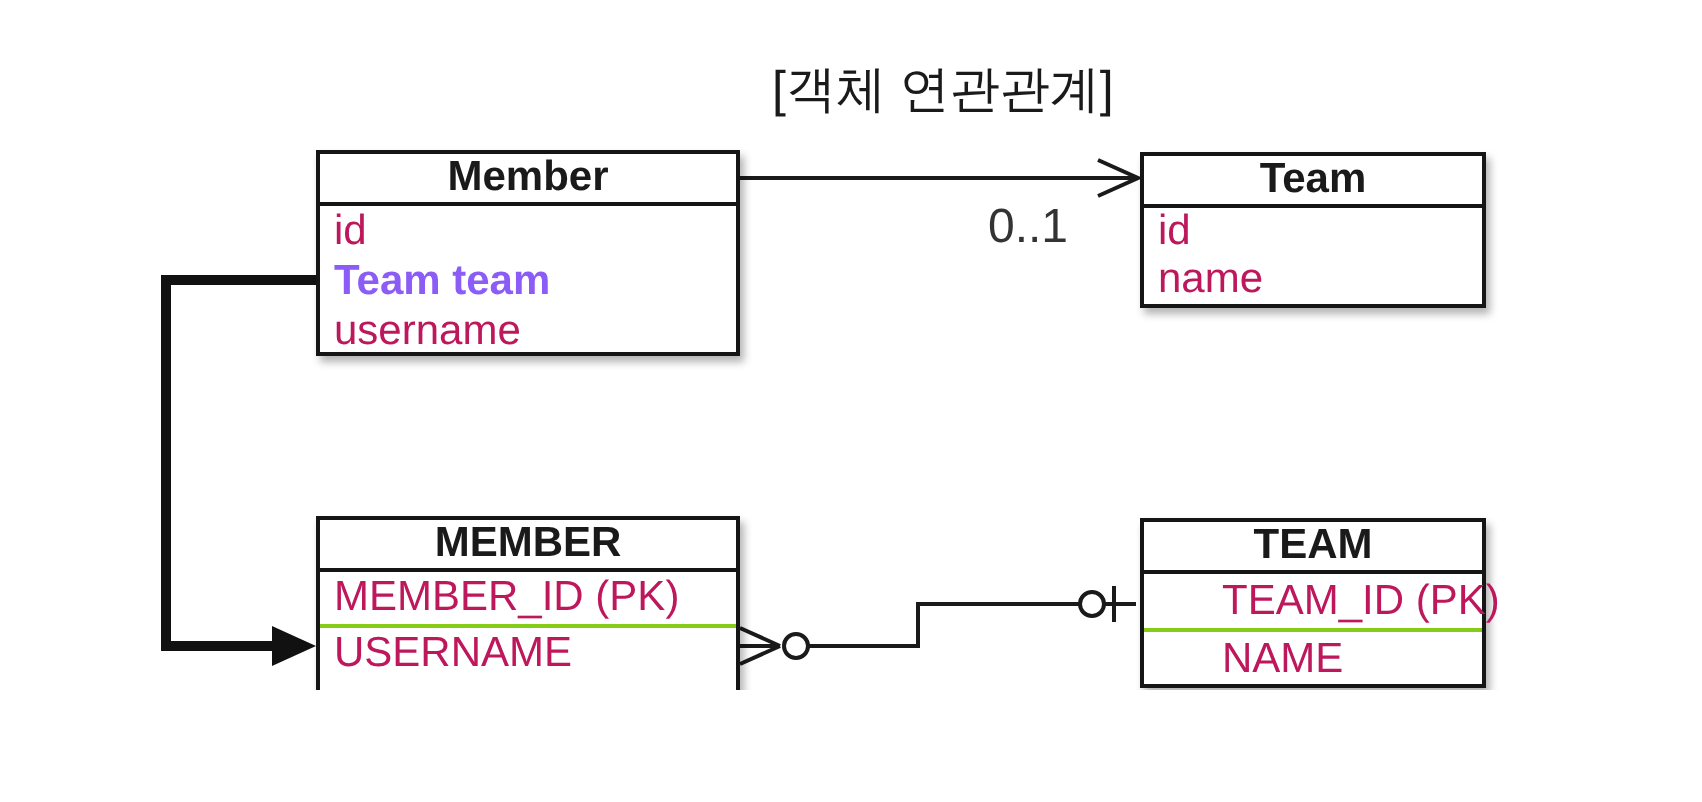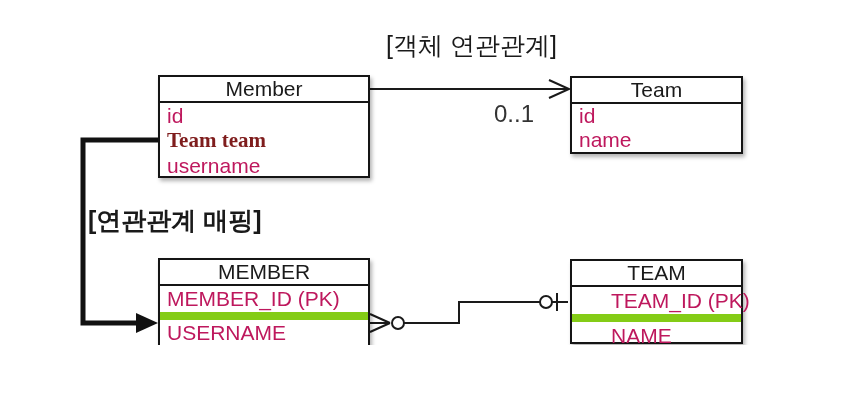--- a/index.html
+++ b/index.html
@@ -8,26 +8,26 @@
     font-family:"Liberation Sans","DejaVu Sans",sans-serif;
     color:#1a1a1a;overflow:hidden;
   }
   .wires{position:absolute;left:0;top:0;width:851px;height:401px;}
   .entity{
     position:absolute;background:#ffffff;border:2px solid #151515;
     box-shadow:2px 3px 4px rgba(0,0,0,.30);
     box-sizing:border-box;font-size:21px;line-height:25px;
   }
   .entity .hdr{
-    font-weight:normal;text-align:center;line-height:24px;
+    font-weight:bold;text-align:center;line-height:24px;
     border-bottom:2px solid #151515;white-space:nowrap;
   }
   .entity .row{padding-left:7px;white-space:nowrap;color:#be185d;}
-  .entity .row.bold{font-weight:bold;color:#7f1d1d;font-family:Liberation Serif, serif;}
-  .entity .row.sep{border-bottom:8px solid #84cc16;}
+  .entity .row.bold{font-weight:bold;color:#8b5cf6;}
+  .entity .row.sep{border-bottom:2px solid #84cc16;}
   .lbl{position:absolute;white-space:nowrap;}
   .lbl.kor{font-size:25px;line-height:28px;}
   .lbl.bold{font-weight:bold;}
   .lbl.mult{font-size:24px;color:#333;}
   
   .team-obj .row{line-height:24px;}
   .member-tbl .row{line-height:25px;}
   .member-tbl .row.first{line-height:26px;}
   .team-tbl .row{line-height:27px;padding-left:39px;}
 </style>
@@ -51,21 +51,20 @@
     </g>
 
     <polyline points="158,140 83,140 83,323 140,323" stroke="#111111" stroke-width="5" fill="none"></polyline>
     <polygon points="158,323 136,313 136,333" fill="#111111" stroke="none"></polygon>
   </svg>
 
   <div class="lbl kor" style="left:386px;top:31px;">[객체 연관관계]</div>
 
   <div class="lbl mult" style="left:494px;top:100px;">0..1</div>
 
-  <div class="lbl kor bold" style="left:88px;top:206px;">[연관관계 매핑]</div>
 
 
   <div class="entity member-obj" style="left:158px;top:75px;width:212px;height:103px;">
     <div class="hdr">Member</div>
     <div class="row">id</div>
     <div class="row bold">Team team</div>
     <div class="row">username</div>
   </div>
 
   <div class="entity team-obj" style="left:570px;top:76px;width:173px;height:78px;">

